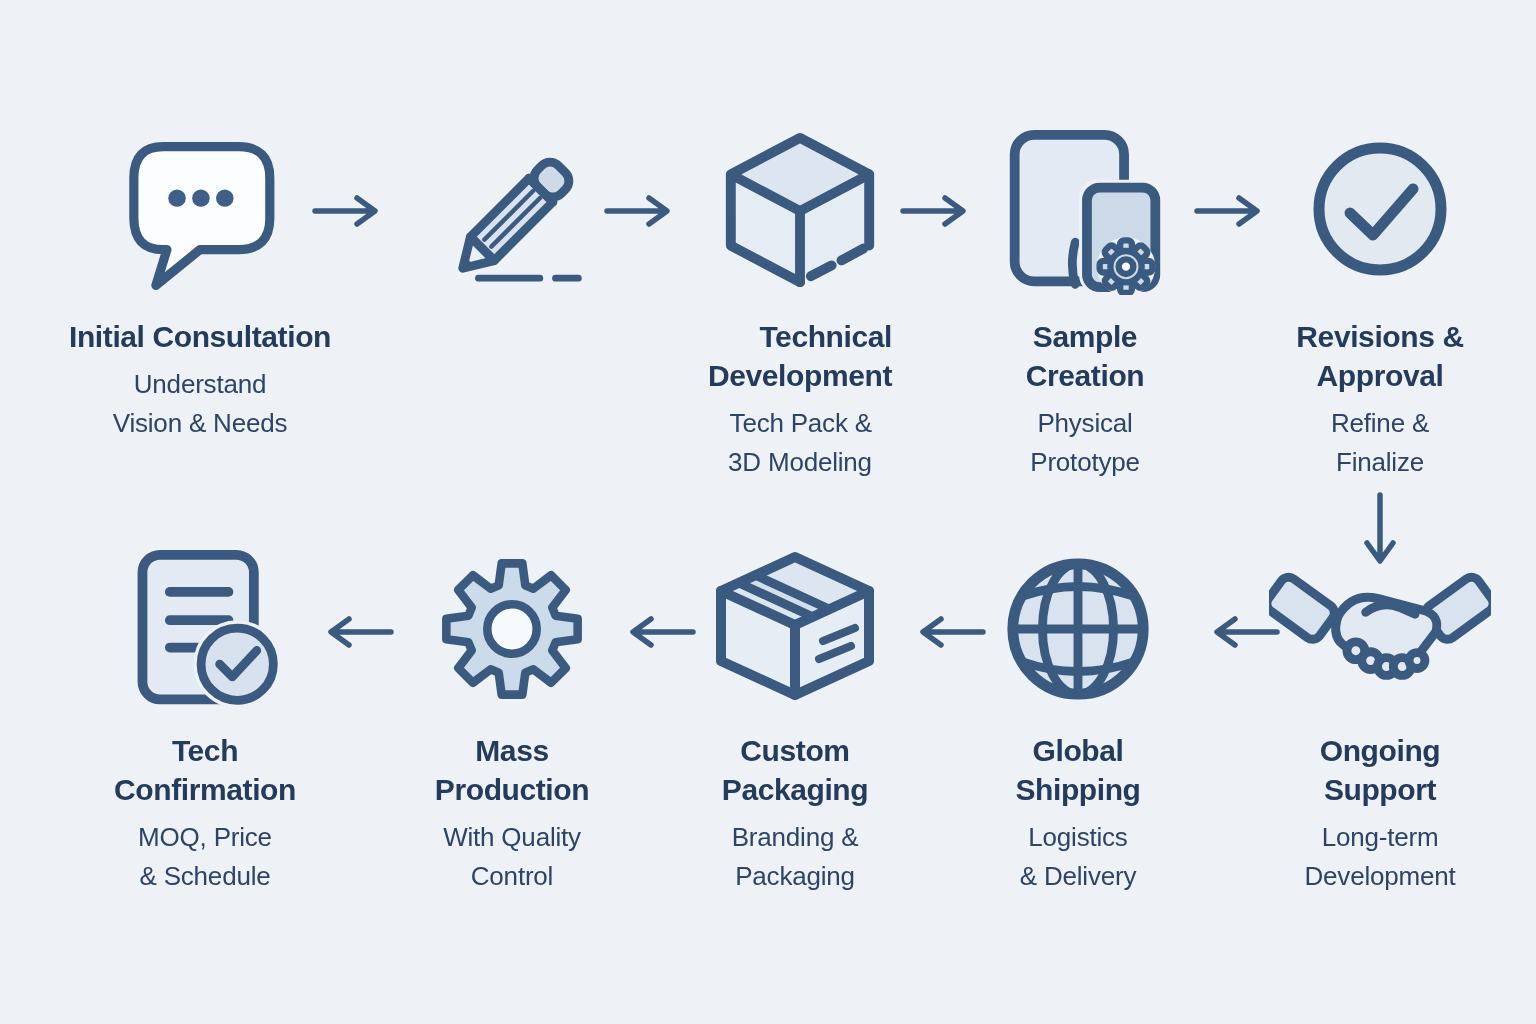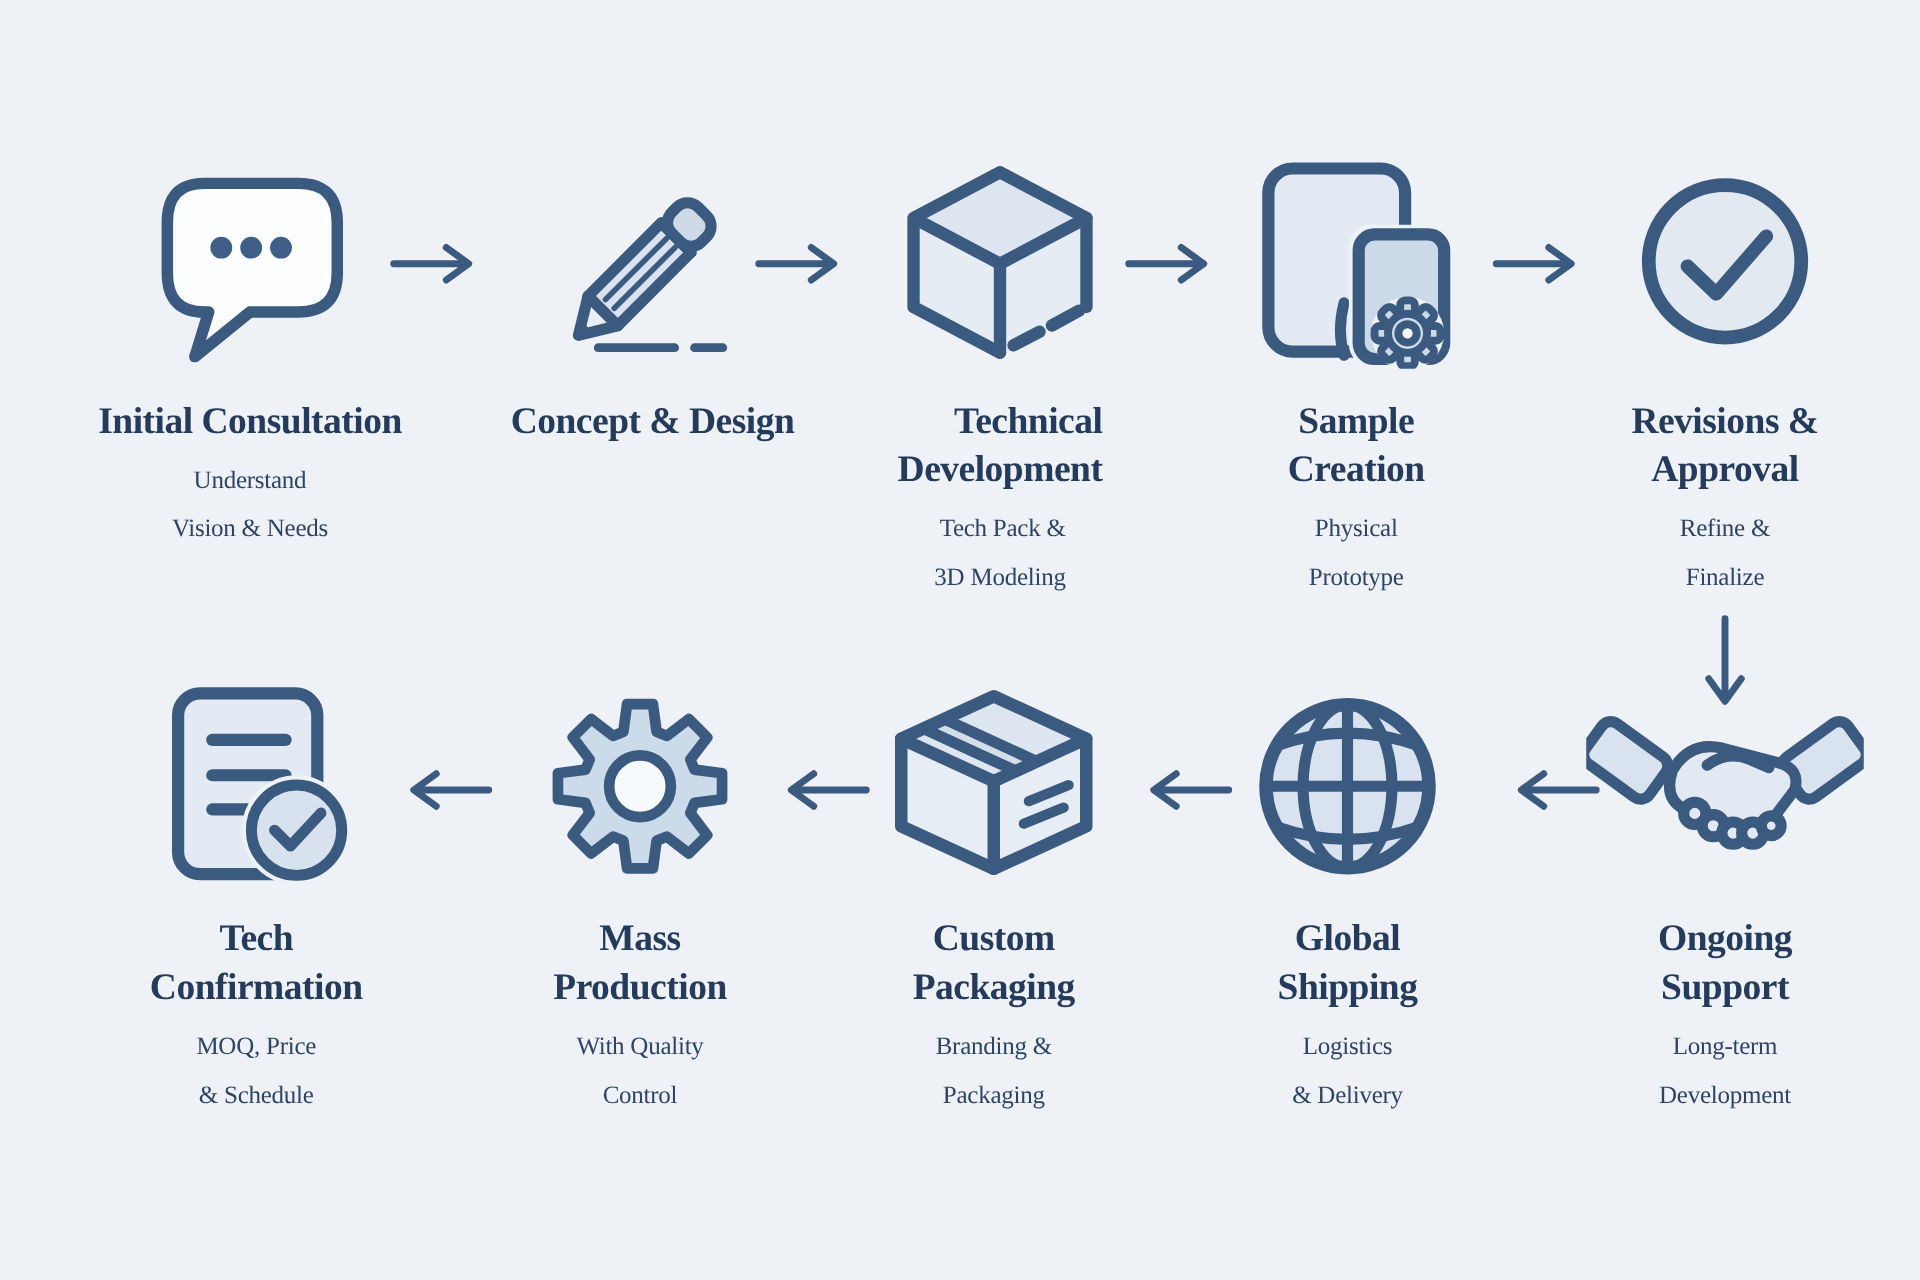--- a/index.html
+++ b/index.html
@@ -2,38 +2,38 @@
 <html><head>
 <meta charset="utf-8">
 <style>
   html,body{margin:0;padding:0;}
   body{
     width:1536px;height:1024px;
     background:#eef1f5;
     font-family:"Liberation Sans",sans-serif;
     overflow:hidden;
   }
-  .canvas{position:relative;width:1241px;height:1024px;font-family:Liberation Serif, serif;}
+  .canvas{position:relative;width:1241px;height:1024px;}
   .step{
     position:absolute;width:340px;
     display:flex;flex-direction:column;align-items:center;
     text-align:center;
   }
   .icon-box{display:flex;align-items:center;justify-content:center;}
   .row1 .icon-box{height:186px;}
   .row2 .icon-box{height:178px;}
   .step-title{
     margin-top:13px;
     font-size:30px;font-weight:bold;line-height:39px;
     color:#243b5c;letter-spacing:-0.4px;
     white-space:pre-line;
   }
   .step-sub{
     margin-top:9px;
-    font-size:20px;font-weight:normal;line-height:39px;
+    font-size:26px;font-weight:normal;line-height:39px;
     color:#2e4467;letter-spacing:-0.2px;
     white-space:pre-line;
   }
   .arrow{position:absolute;}
   svg *{vector-effect:none;}
 </style>
 </head>
 <body>
 
 <div class="canvas">
@@ -61,21 +61,20 @@
           <line x1="36" y1="5" x2="106" y2="5" stroke-width="4.5"></line>
           <path d="M0 0 L28 -17 L28 17 Z" fill="#eaeff5"></path>
           <path d="M0 0 L10 -6 L10 6 Z" fill="#3a5a80" stroke="none"></path>
           <rect x="112" y="-17" width="30" height="34" rx="12" fill="#cfdae8"></rect>
           <line x1="112" y1="-17" x2="112" y2="17"></line>
         </g>
         <path d="M36 148 H98" fill="none" stroke-width="7"></path>
         <path d="M114 148 H137" fill="none" stroke-width="7"></path>
       </svg>
     </div>
-    <div class="step-title">Concept &amp; Design</div>
   </div>
 
   <div class="step row1" style="left:630px;top:118px;text-align:right;">
     <div class="icon-box">
       <svg width="170" height="170" viewBox="0 0 172 172" stroke="#3a5a80" stroke-width="10" stroke-linejoin="round" stroke-linecap="round">
         <path d="M86 12 L156 49 V121 L86 158 L16 121 V49 Z" fill="#e6ecf4" stroke="none"></path>
         <path d="M86 12 L156 49 L86 86 L16 49 Z" fill="#dde5f0" stroke="none"></path>
         <path d="M16 49 L86 12 L156 49 L86 86 L16 49 V121 L86 158" fill="none"></path>
         <path d="M86 86 V158" fill="none"></path>
         <path d="M156 49 V121" fill="none"></path>

